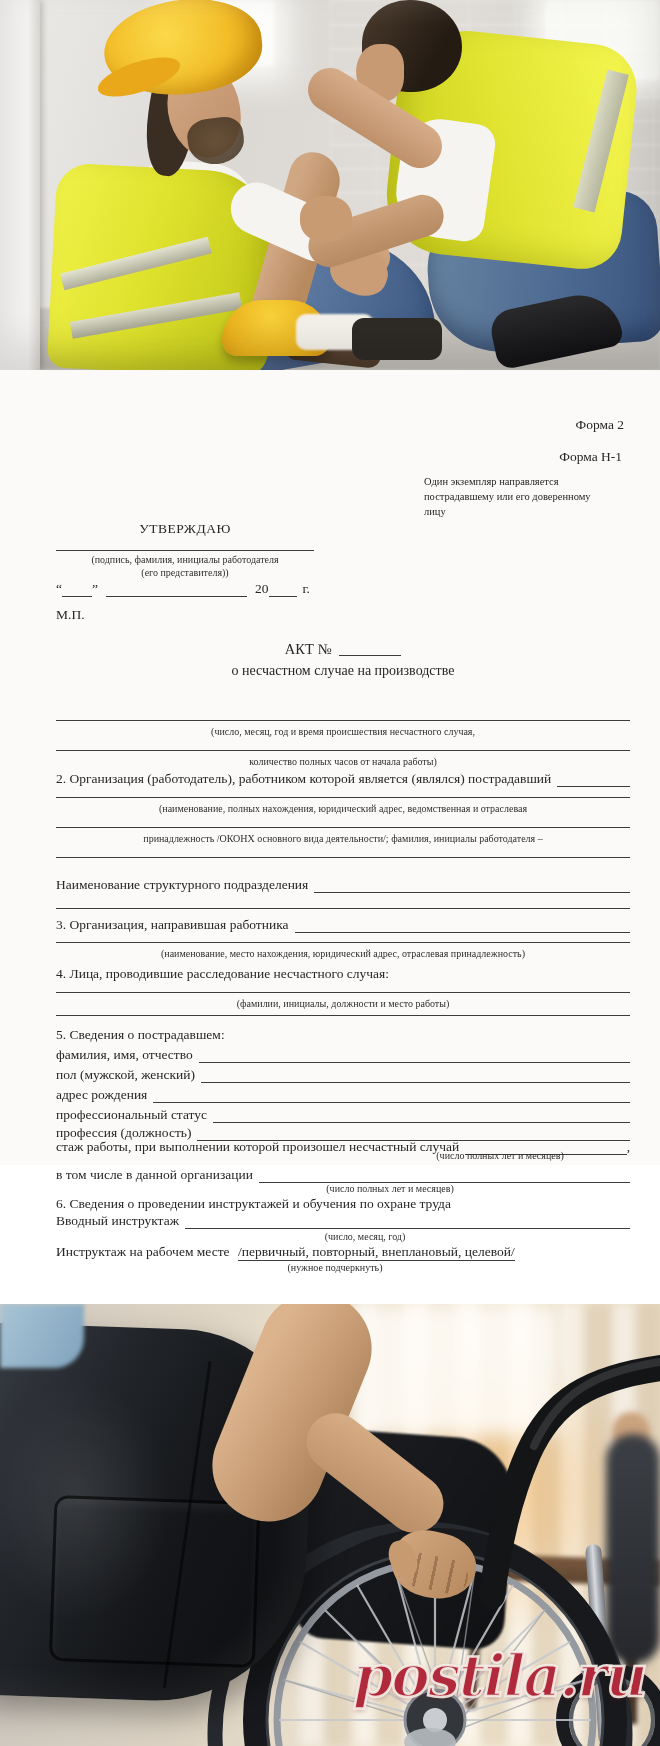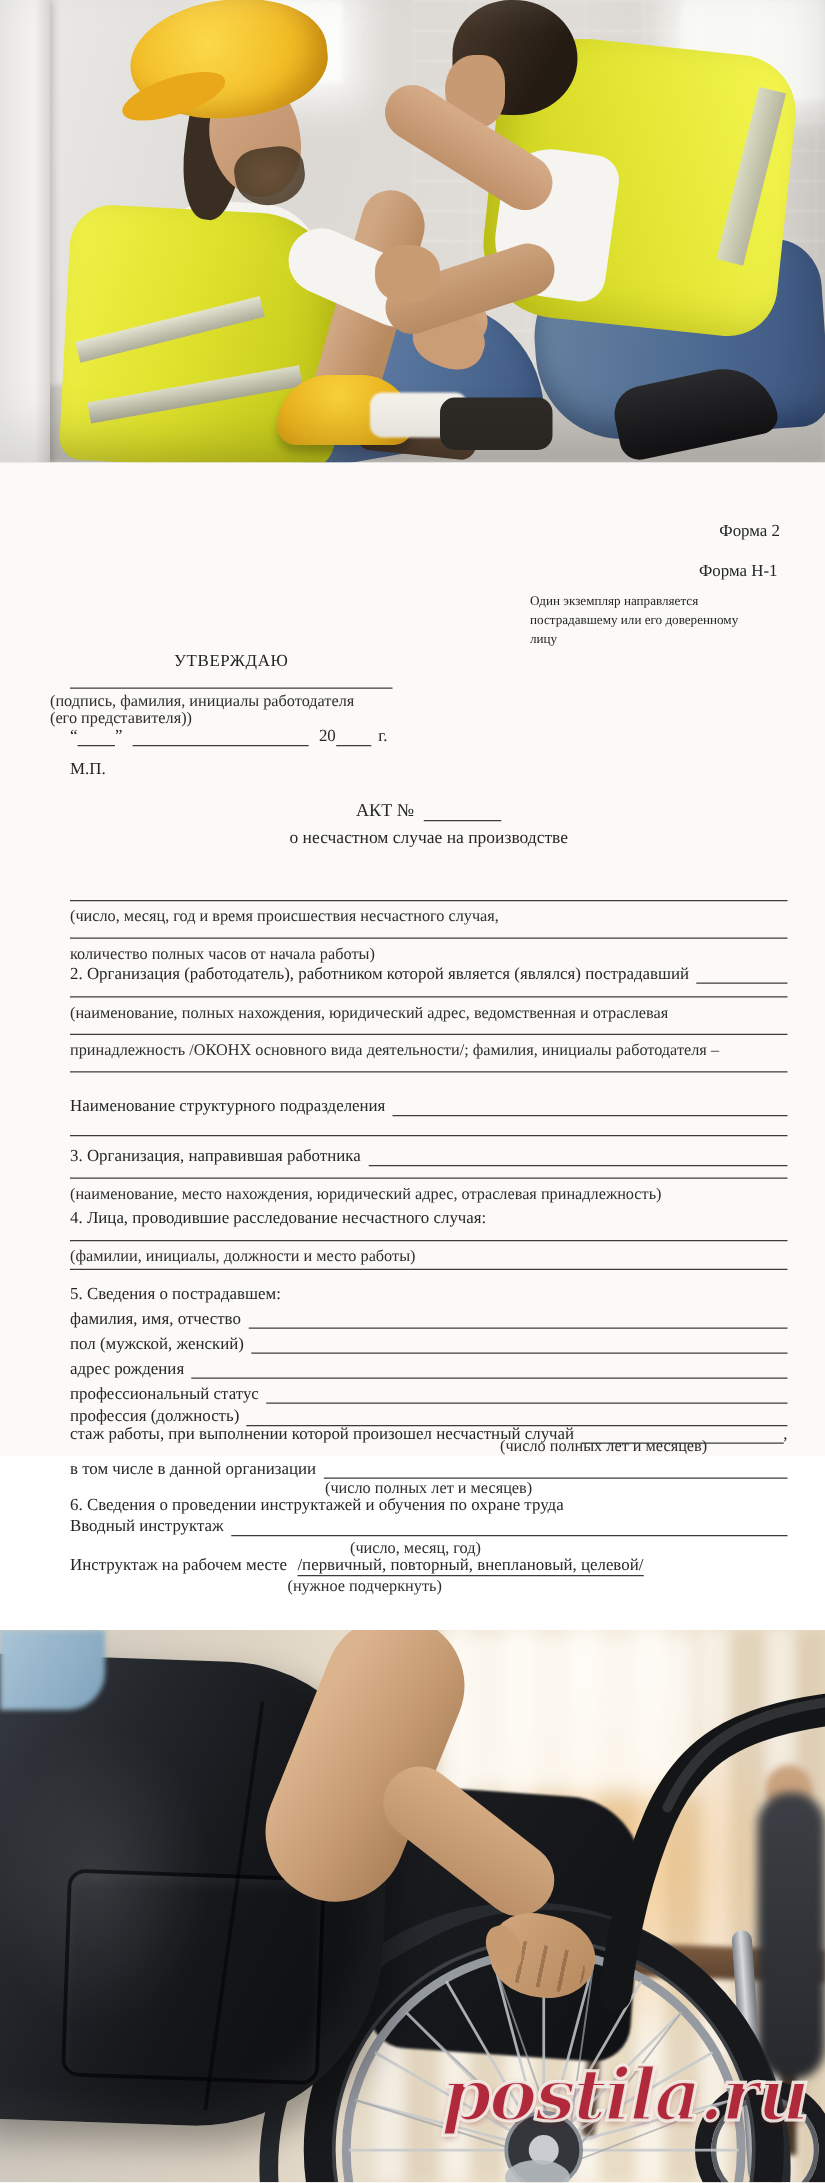--- a/index.html
+++ b/index.html
@@ -54,25 +54,25 @@
   .p1-hat2{left:222px;top:300px;width:108px;height:56px;border-radius:54px 54px 20px 20px;
     background:radial-gradient(circle at 45% 30%,#f8d23a,#eab31e 60%,#cf9110);box-shadow:0 6px 8px rgba(0,0,0,.25);}
   .p1-gauze{left:296px;top:314px;width:78px;height:36px;background:#f4f1ea;border-radius:10px;filter:blur(1px);}
   .p1-belt{left:352px;top:318px;width:90px;height:42px;background:#2e2a26;border-radius:12px;filter:blur(.5px);}
   .p1-vig{inset:0;box-shadow:inset 0 -22px 42px rgba(0,0,0,.12),inset 0 8px 26px rgba(255,255,255,.10);}
 
   
   #doc{position:absolute;left:0;top:370px;width:660px;height:795px;background:#fbfaf8;color:#262626;
        font-size:13.5px;line-height:1.1;}
   #doc .r{position:absolute;left:56px;right:30px;}
-  #doc .flexrow{display:flex;align-items:center;white-space:nowrap;}
+  #doc .flexrow{display:flex;align-items:flex-start;white-space:nowrap;}
   #doc .fill{flex:1;border-bottom:1px solid #3c3c3c;margin-left:6px;height:14px;min-width:20px;}
   #doc .bl{display:inline-block;border-bottom:1px solid #3c3c3c;height:13px;vertical-align:baseline;}
   #doc .rule{position:absolute;left:56px;right:30px;border-bottom:1px solid #3c3c3c;height:0;}
-  #doc .cap{position:absolute;font-size:13px;color:#2e2e2e;}
+  #doc .cap{position:absolute;font-size:10px;color:#2e2e2e;text-align:center;}
   .bold{font-weight:normal;}
 
   
   #photo2{position:absolute;left:0;top:1304px;width:660px;height:442px;overflow:hidden;background:#e8dfce;}
   #photo2 .sh{position:absolute;}
   .p2-bg{inset:0;background:linear-gradient(90deg,#cfc9bf 0%,#ded4c4 30%,#efe4d0 55%,#f6ecd9 75%,#e7d9c2 100%);}
   .p2-stripes{left:300px;right:0;top:0;bottom:0;opacity:.8;filter:blur(5px);
     background:repeating-linear-gradient(90deg,rgba(255,255,255,.55) 0 24px,rgba(201,181,150,.38) 24px 52px);}
   .p2-glow{left:330px;top:40px;width:330px;height:300px;filter:blur(6px);
     background:radial-gradient(circle,rgba(240,170,80,.55),rgba(240,170,80,0) 65%);}

